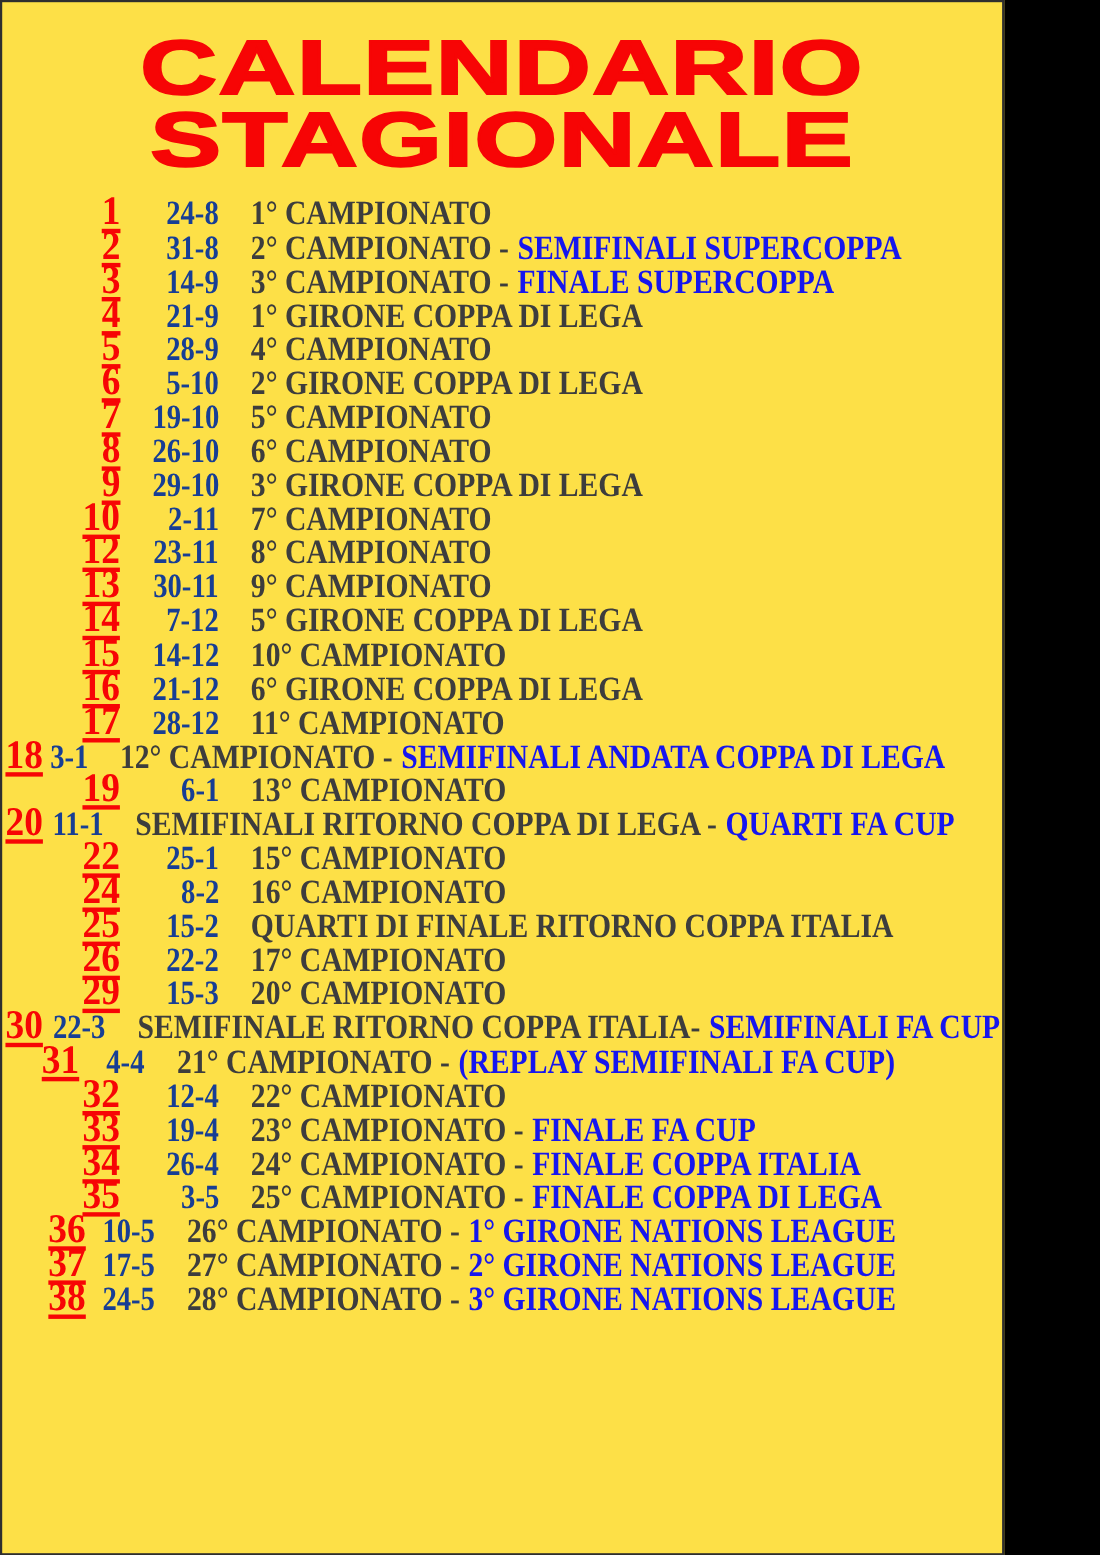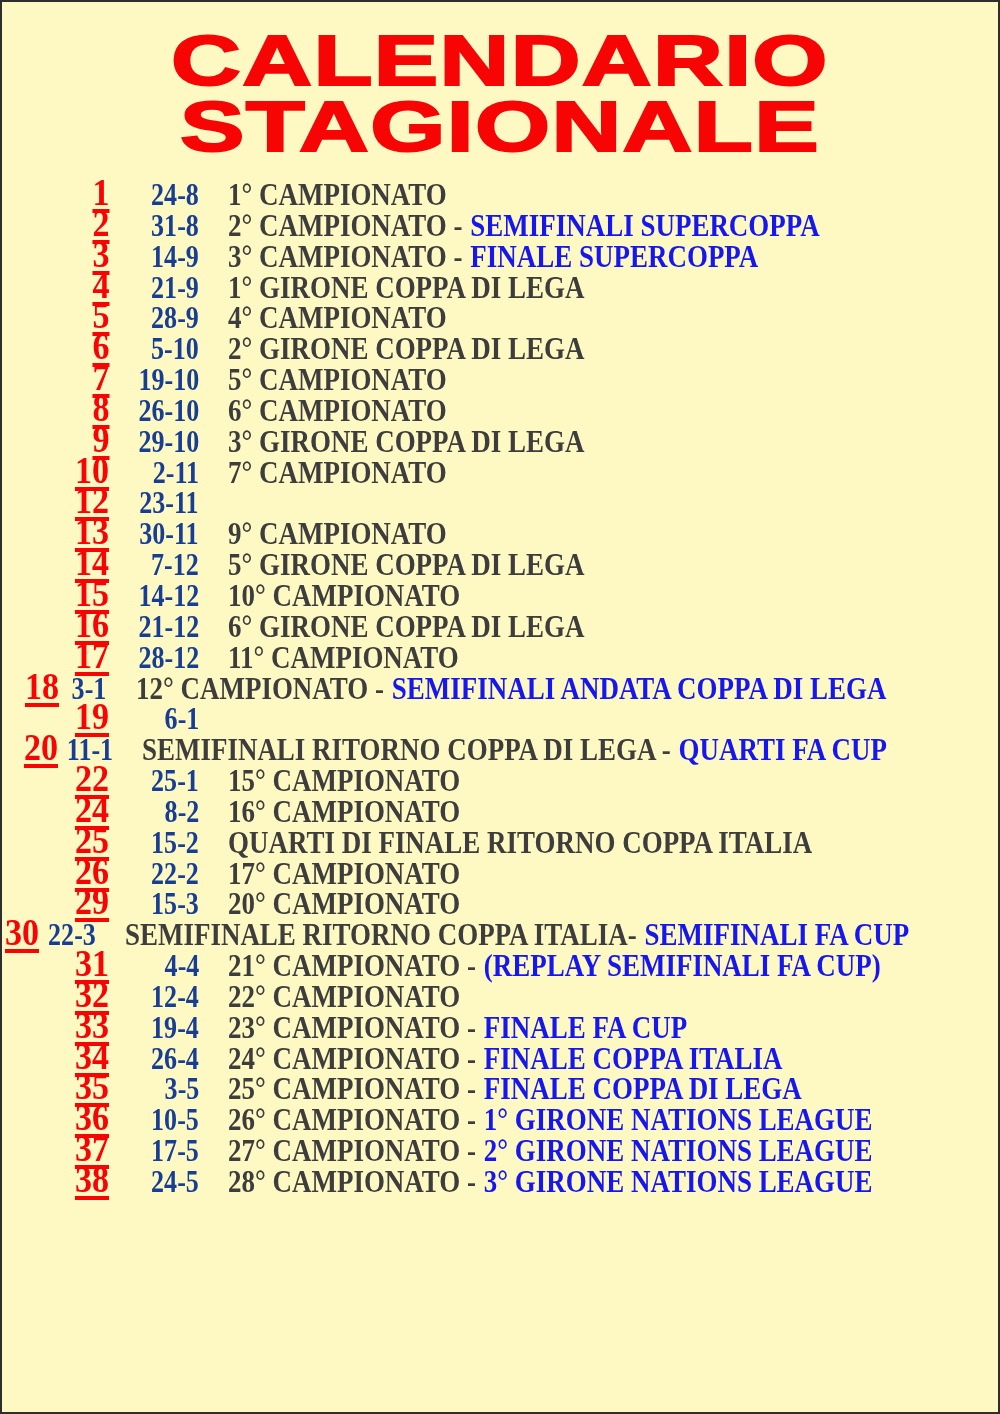--- a/index.html
+++ b/index.html
@@ -6,22 +6,22 @@
     --red:#f70505;
     --navy:#173e94;
     --gray:#3d3d3d;
     --blue:#1616ee;
     --border:#2e2e2e;
   }
   *{margin:0;padding:0;box-sizing:border-box;}
   body{background:#000;}
   .page{
     position:relative;
-    width:1000px;height:1414px;
-    background:#fef9c3;
+    width:913px;height:1414px;
+    background:#fde047;
     border:2px solid var(--border);
     overflow:hidden;
     font-family:"Liberation Serif",serif;
   }
   .title{
     margin-top:26px;
     text-align:center;
     color:var(--red);
     font-family:"Liberation Sans",sans-serif;
     font-weight:bold;
@@ -155,20 +155,21 @@
     <div class="row">
       <div class="num"><span class="sx">10</span></div>
       <div class="date"><span class="sx">2-11</span></div>
       <div class="desc"><span class="sx"><span class="main">7° CAMPIONATO</span></span></div>
     </div>
 
 
     <div class="row">
       <div class="num"><span class="sx">12</span></div>
       <div class="date"><span class="sx">23-11</span></div>
+      <div class="desc"><span class="sx"><span class="main">8° CAMPIONATO</span></span></div>
     </div>
 
     <div class="row">
       <div class="num"><span class="sx">13</span></div>
       <div class="date"><span class="sx">30-11</span></div>
       <div class="desc"><span class="sx"><span class="main">9° CAMPIONATO</span></span></div>
     </div>
 
     <div class="row">
       <div class="num"><span class="sx">14</span></div>
@@ -196,20 +197,21 @@
 
     <div class="row">
       <div class="num"><span class="sx">18</span></div>
       <div class="date"><span class="sx">3-1</span></div>
       <div class="desc"><span class="sx"><span class="main">12° CAMPIONATO -</span><span class="extra">SEMIFINALI ANDATA COPPA DI LEGA</span></span></div>
     </div>
 
     <div class="row">
       <div class="num"><span class="sx">19</span></div>
       <div class="date"><span class="sx">6-1</span></div>
+      <div class="desc"><span class="sx"><span class="main">13° CAMPIONATO</span></span></div>
     </div>
 
     <div class="row">
       <div class="num"><span class="sx">20</span></div>
       <div class="date"><span class="sx">11-1</span></div>
       <div class="desc"><span class="sx"><span class="main">SEMIFINALI RITORNO COPPA DI LEGA -</span><span class="extra">QUARTI FA CUP</span></span></div>
     </div>
 
 
     <div class="row">

